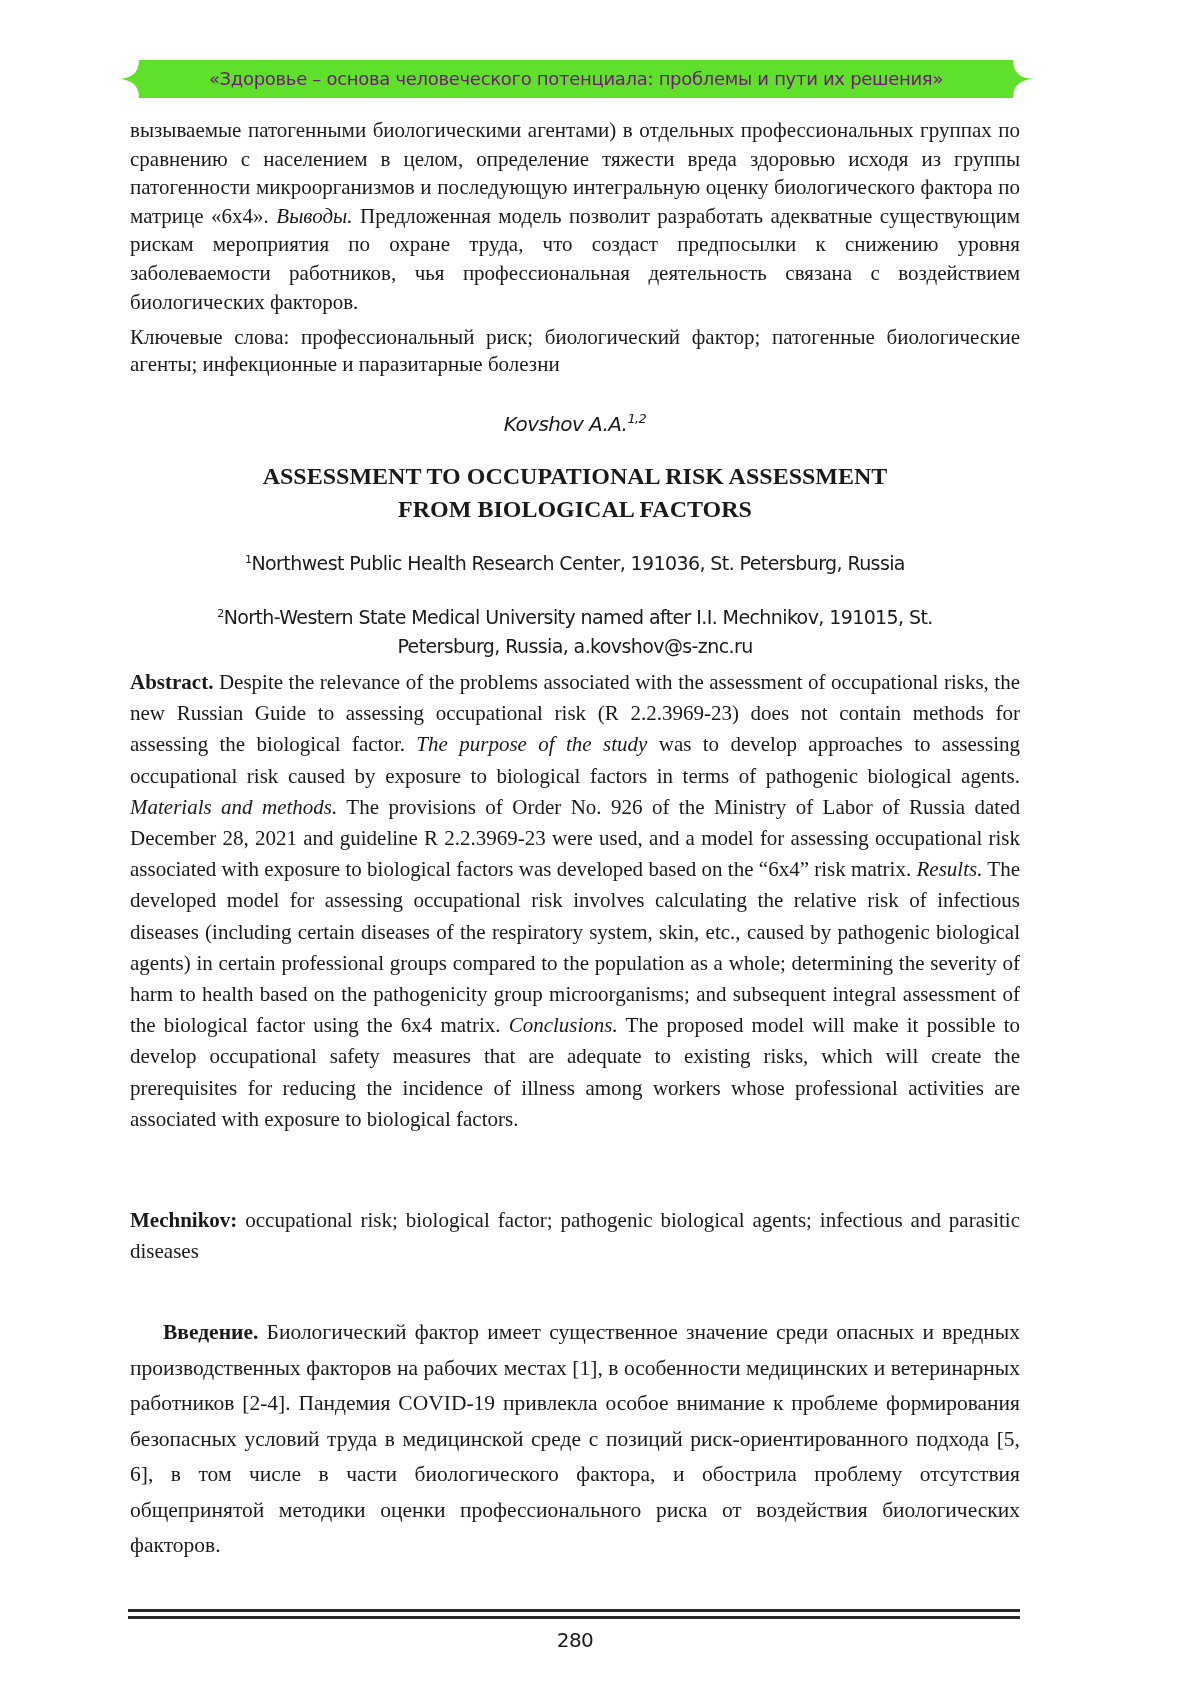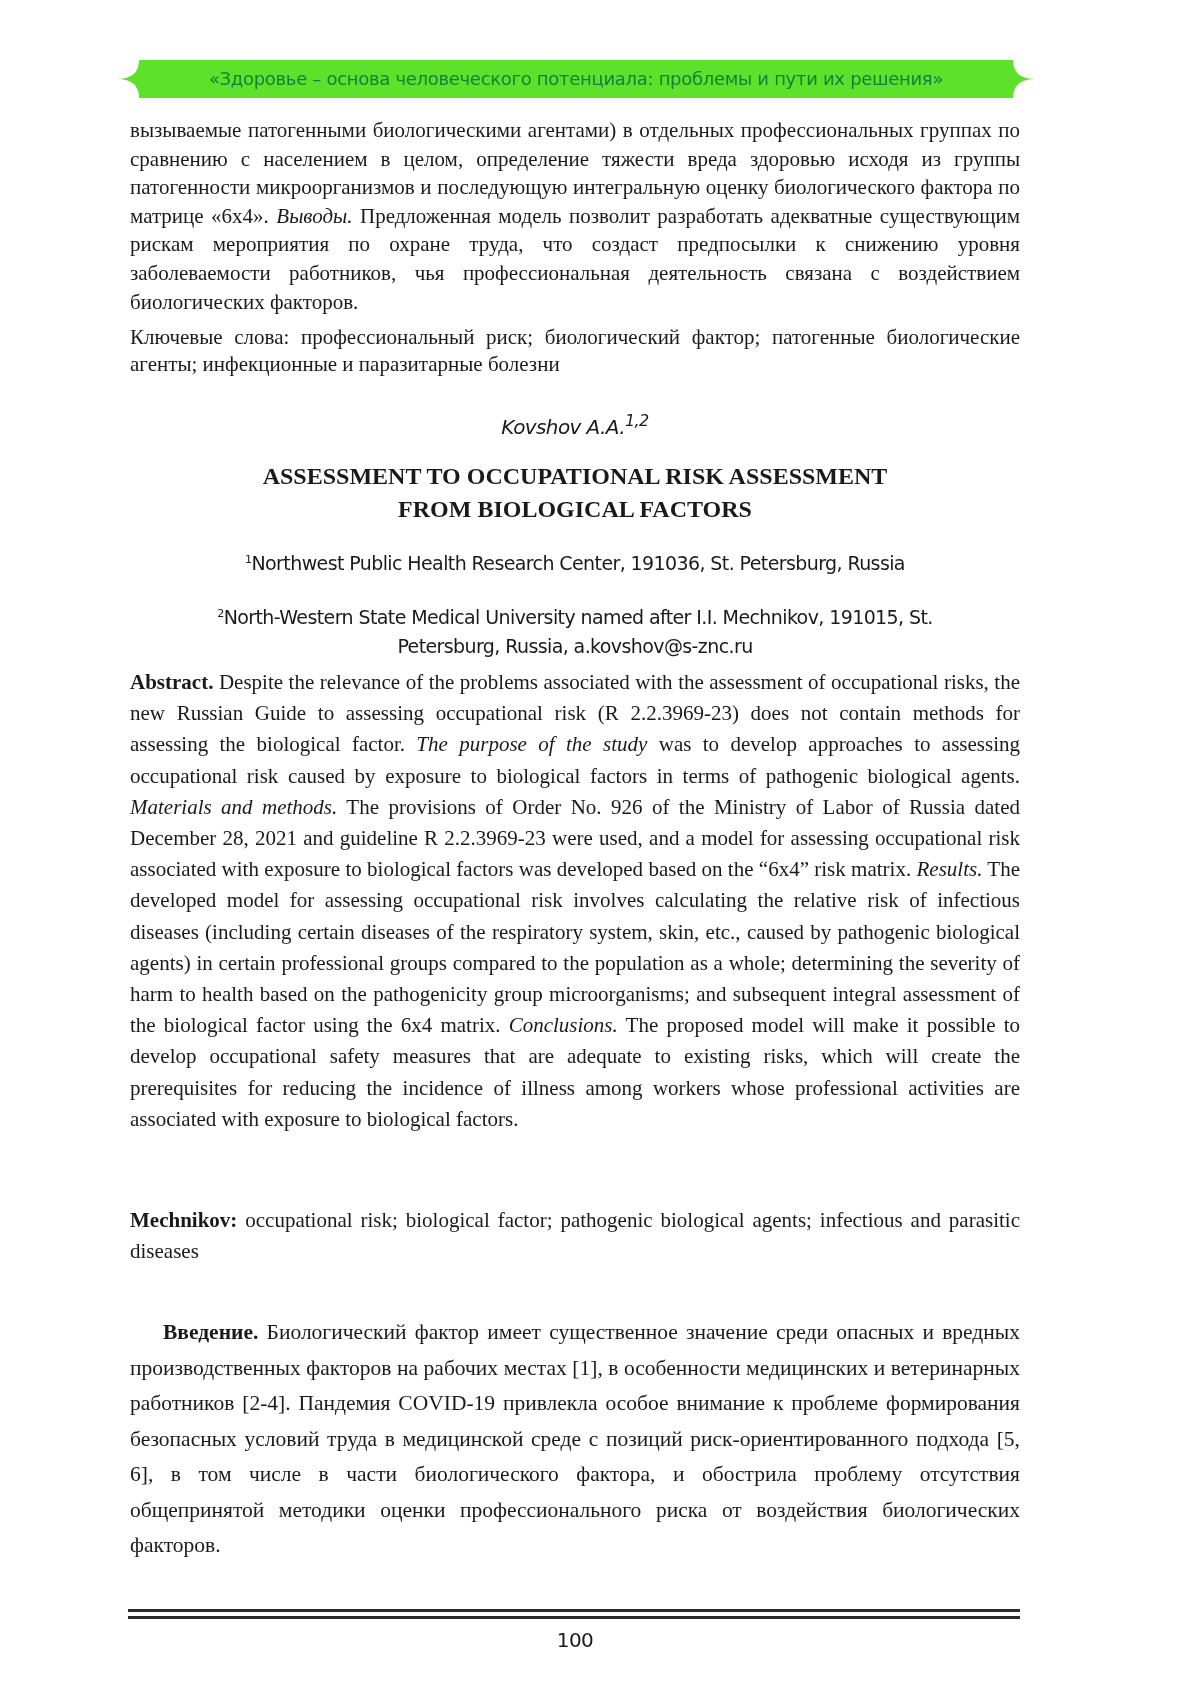--- a/index.html
+++ b/index.html
@@ -29,21 +29,21 @@
       height: 38px;
     }
     .banner-text {
       position: absolute;
       left: 0;
       top: 0;
       width: 918px;
       height: 38px;
       line-height: 38px;
       text-align: center;
-      color: #15803d;
+      color: #701a75;
       font-family: "DejaVu Sans", sans-serif;
       font-size: 18px;
       letter-spacing: -0.3px;
     }
     .para {
       position: absolute;
       left: 130px;
       width: 890px;
       font-family: "Liberation Serif", serif;
       font-size: 21px;
@@ -57,21 +57,21 @@
       position: absolute;
       top: 411px;
       left: 0;
       width: 1150px;
       text-align: center;
       font-family: "DejaVu Sans", sans-serif;
       font-style: italic;
       font-size: 20px;
       letter-spacing: -0.6px;
     }
-    .author sup { font-size: 16px; }
+    .author sup { font-size: 13px; }
     .title {
       position: absolute;
       top: 460px;
       left: 0;
       width: 1150px;
       text-align: center;
       font-family: "Liberation Serif", serif;
       font-weight: bold;
       font-size: 24px;
       line-height: 33px;
@@ -144,13 +144,13 @@
 <div class="affil affil-2" style="padding: 0 180px; box-sizing: border-box;"><sup>2</sup><span>North-Western State Medical University named after I.I. Mechnikov, 191015, St. Petersburg, Russia, a.kovshov@s-znc.ru</span></div>
 
 <p class="para p-abstract"><b>Abstract.</b><span> Despite the relevance of the problems associated with the assessment of occupational risks, the new Russian Guide to assessing occupational risk (R 2.2.3969-23) does not contain methods for assessing the biological factor. </span><i>The purpose of the study</i><span> was to develop approaches to assessing occupational risk caused by exposure to biological factors in terms of pathogenic biological agents. </span><i>Materials and methods.</i><span> The provisions of Order No. 926 of the Ministry of Labor of Russia dated December 28, 2021 and guideline R 2.2.3969-23 were used, and a model for assessing occupational risk associated with exposure to biological factors was developed based on the “6x4” risk matrix. </span><i>Results.</i><span> The developed model for assessing occupational risk involves calculating the relative risk of infectious diseases (including certain diseases of the respiratory system, skin, etc., caused by pathogenic biological agents) in certain professional groups compared to the population as a whole; determining the severity of harm to health based on the pathogenicity group microorganisms; and subsequent integral assessment of the biological factor using the 6x4 matrix. </span><i>Conclusions.</i><span> The proposed model will make it possible to develop occupational safety measures that are adequate to existing risks, which will create the prerequisites for reducing the incidence of illness among workers whose professional activities are associated with exposure to biological factors.</span></p>
 
 <p class="para p-keywords"><b>Mechnikov:</b><span> occupational risk; biological factor; pathogenic biological agents; infectious and parasitic diseases</span></p>
 
 <p class="para p-intro"><b>Введение.</b><span> Биологический фактор имеет существенное значение среди опасных и вредных производственных факторов на рабочих местах [1], в особенности медицинских и ветеринарных работников [2-4]. Пандемия COVID-19 привлекла особое внимание к проблеме формирования безопасных условий труда в медицинской среде с позиций риск-ориентированного подхода [5, 6], в том числе в части биологического фактора, и обострила проблему отсутствия общепринятой методики оценки профессионального риска от воздействия биологических факторов.</span></p>
 
 <div class="rule rule-1"></div>
 <div class="rule rule-2"></div>
-<div class="page-number">100</div>
+<div class="page-number">280</div>
 
 </body></html>

